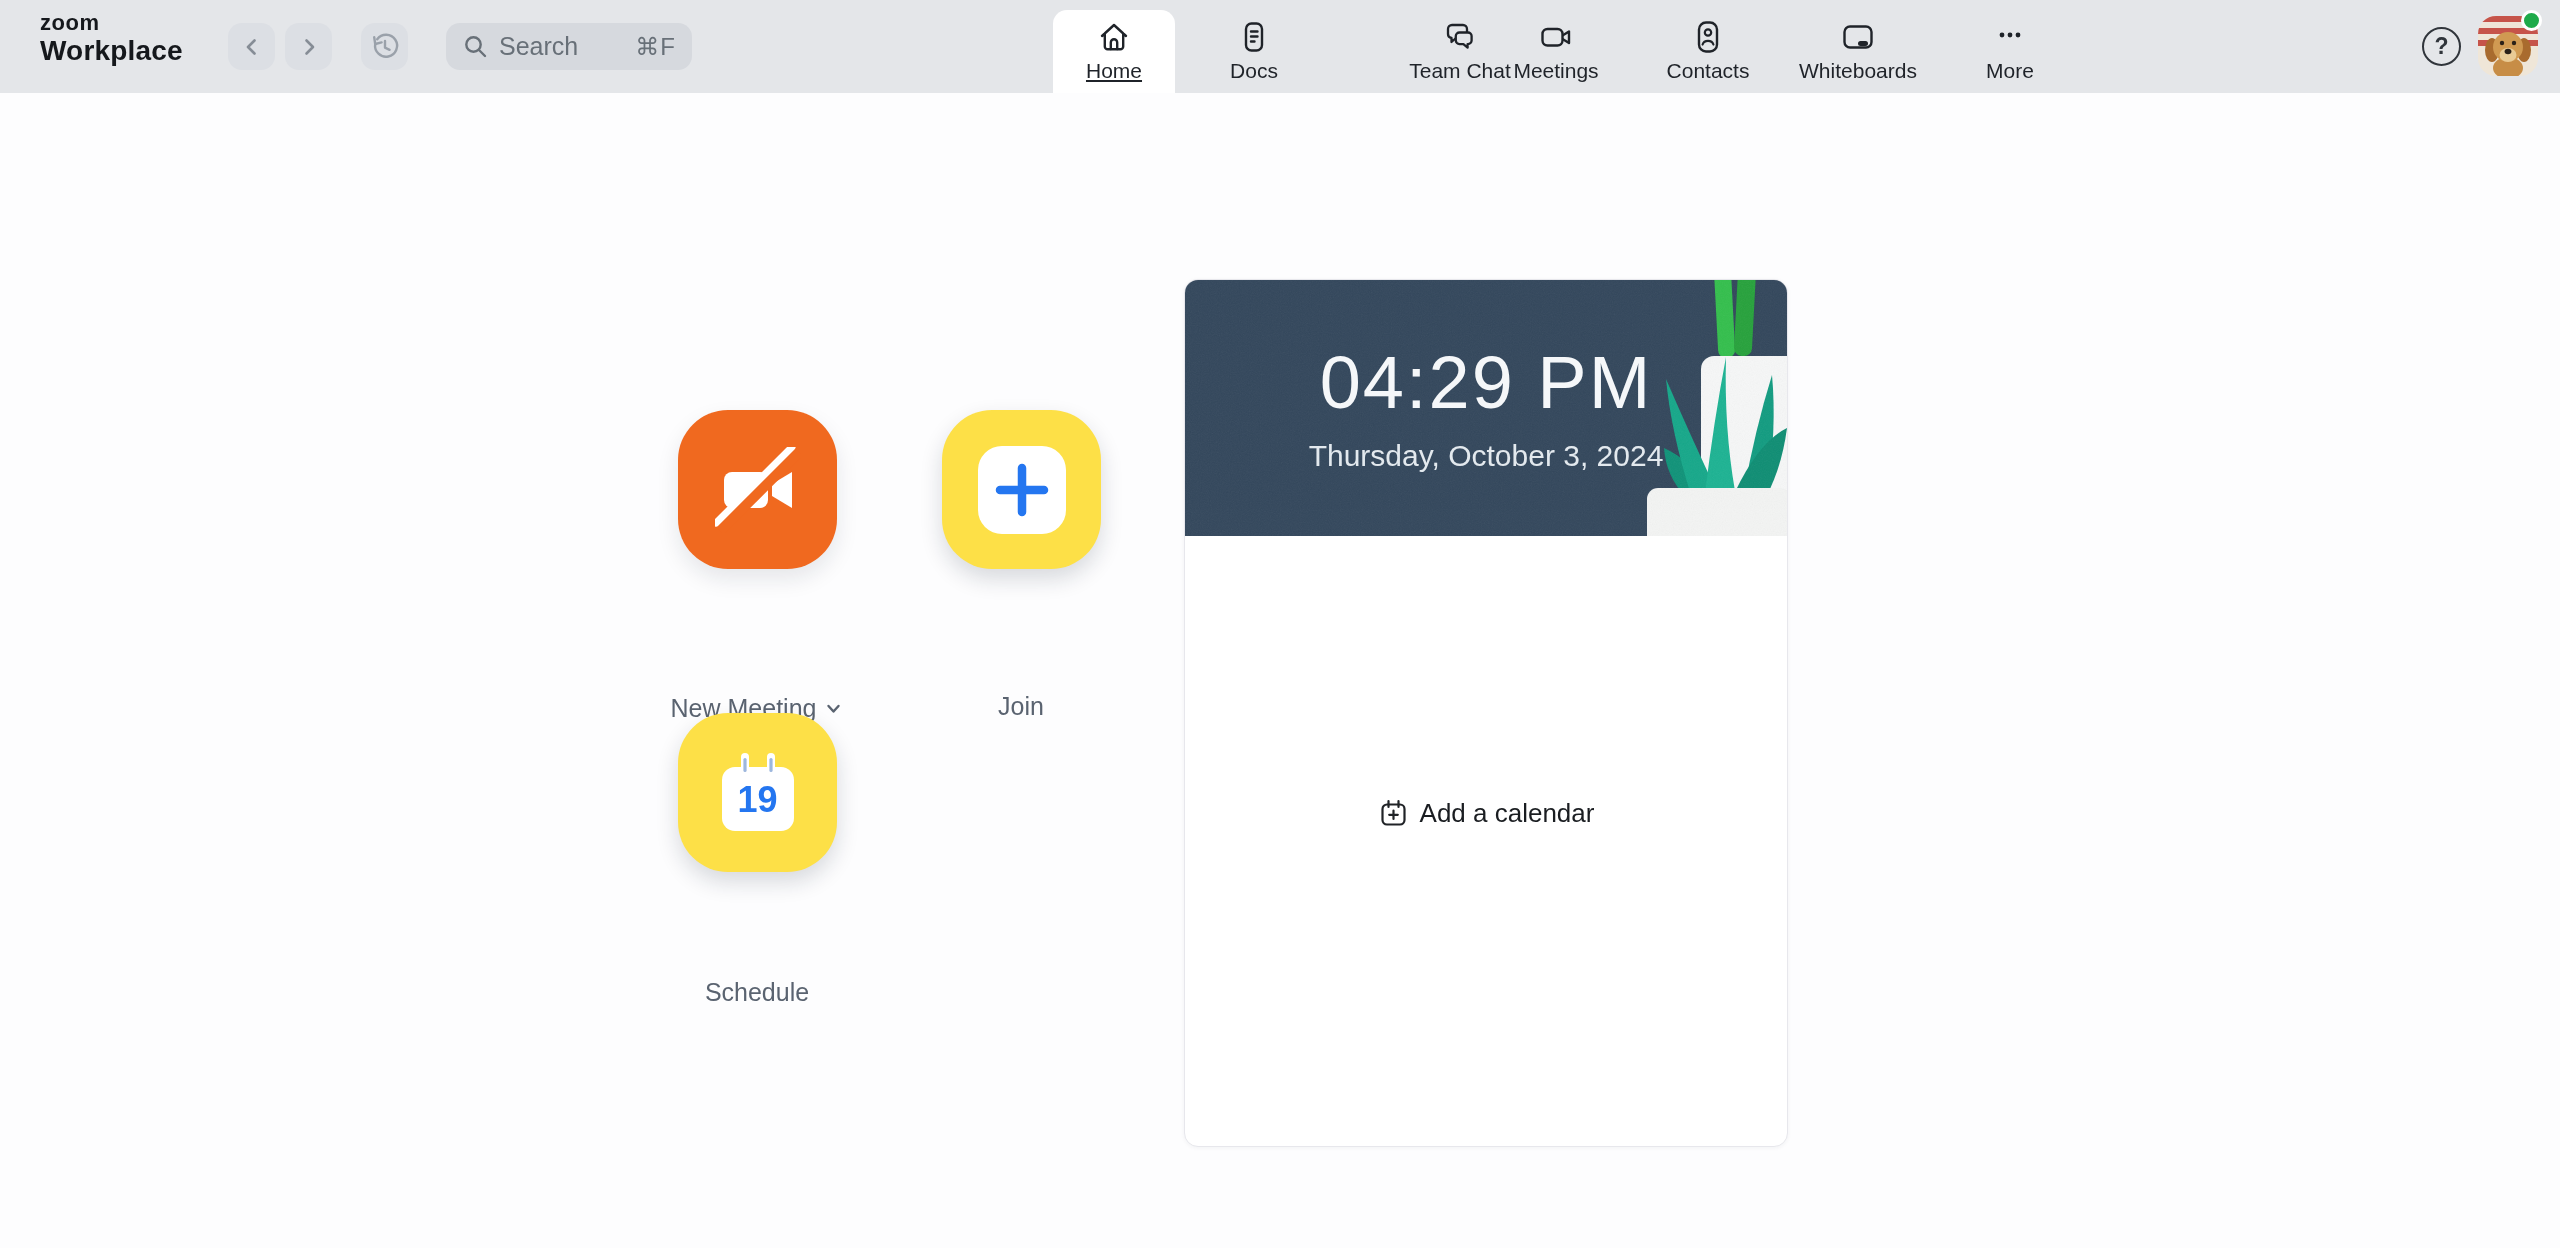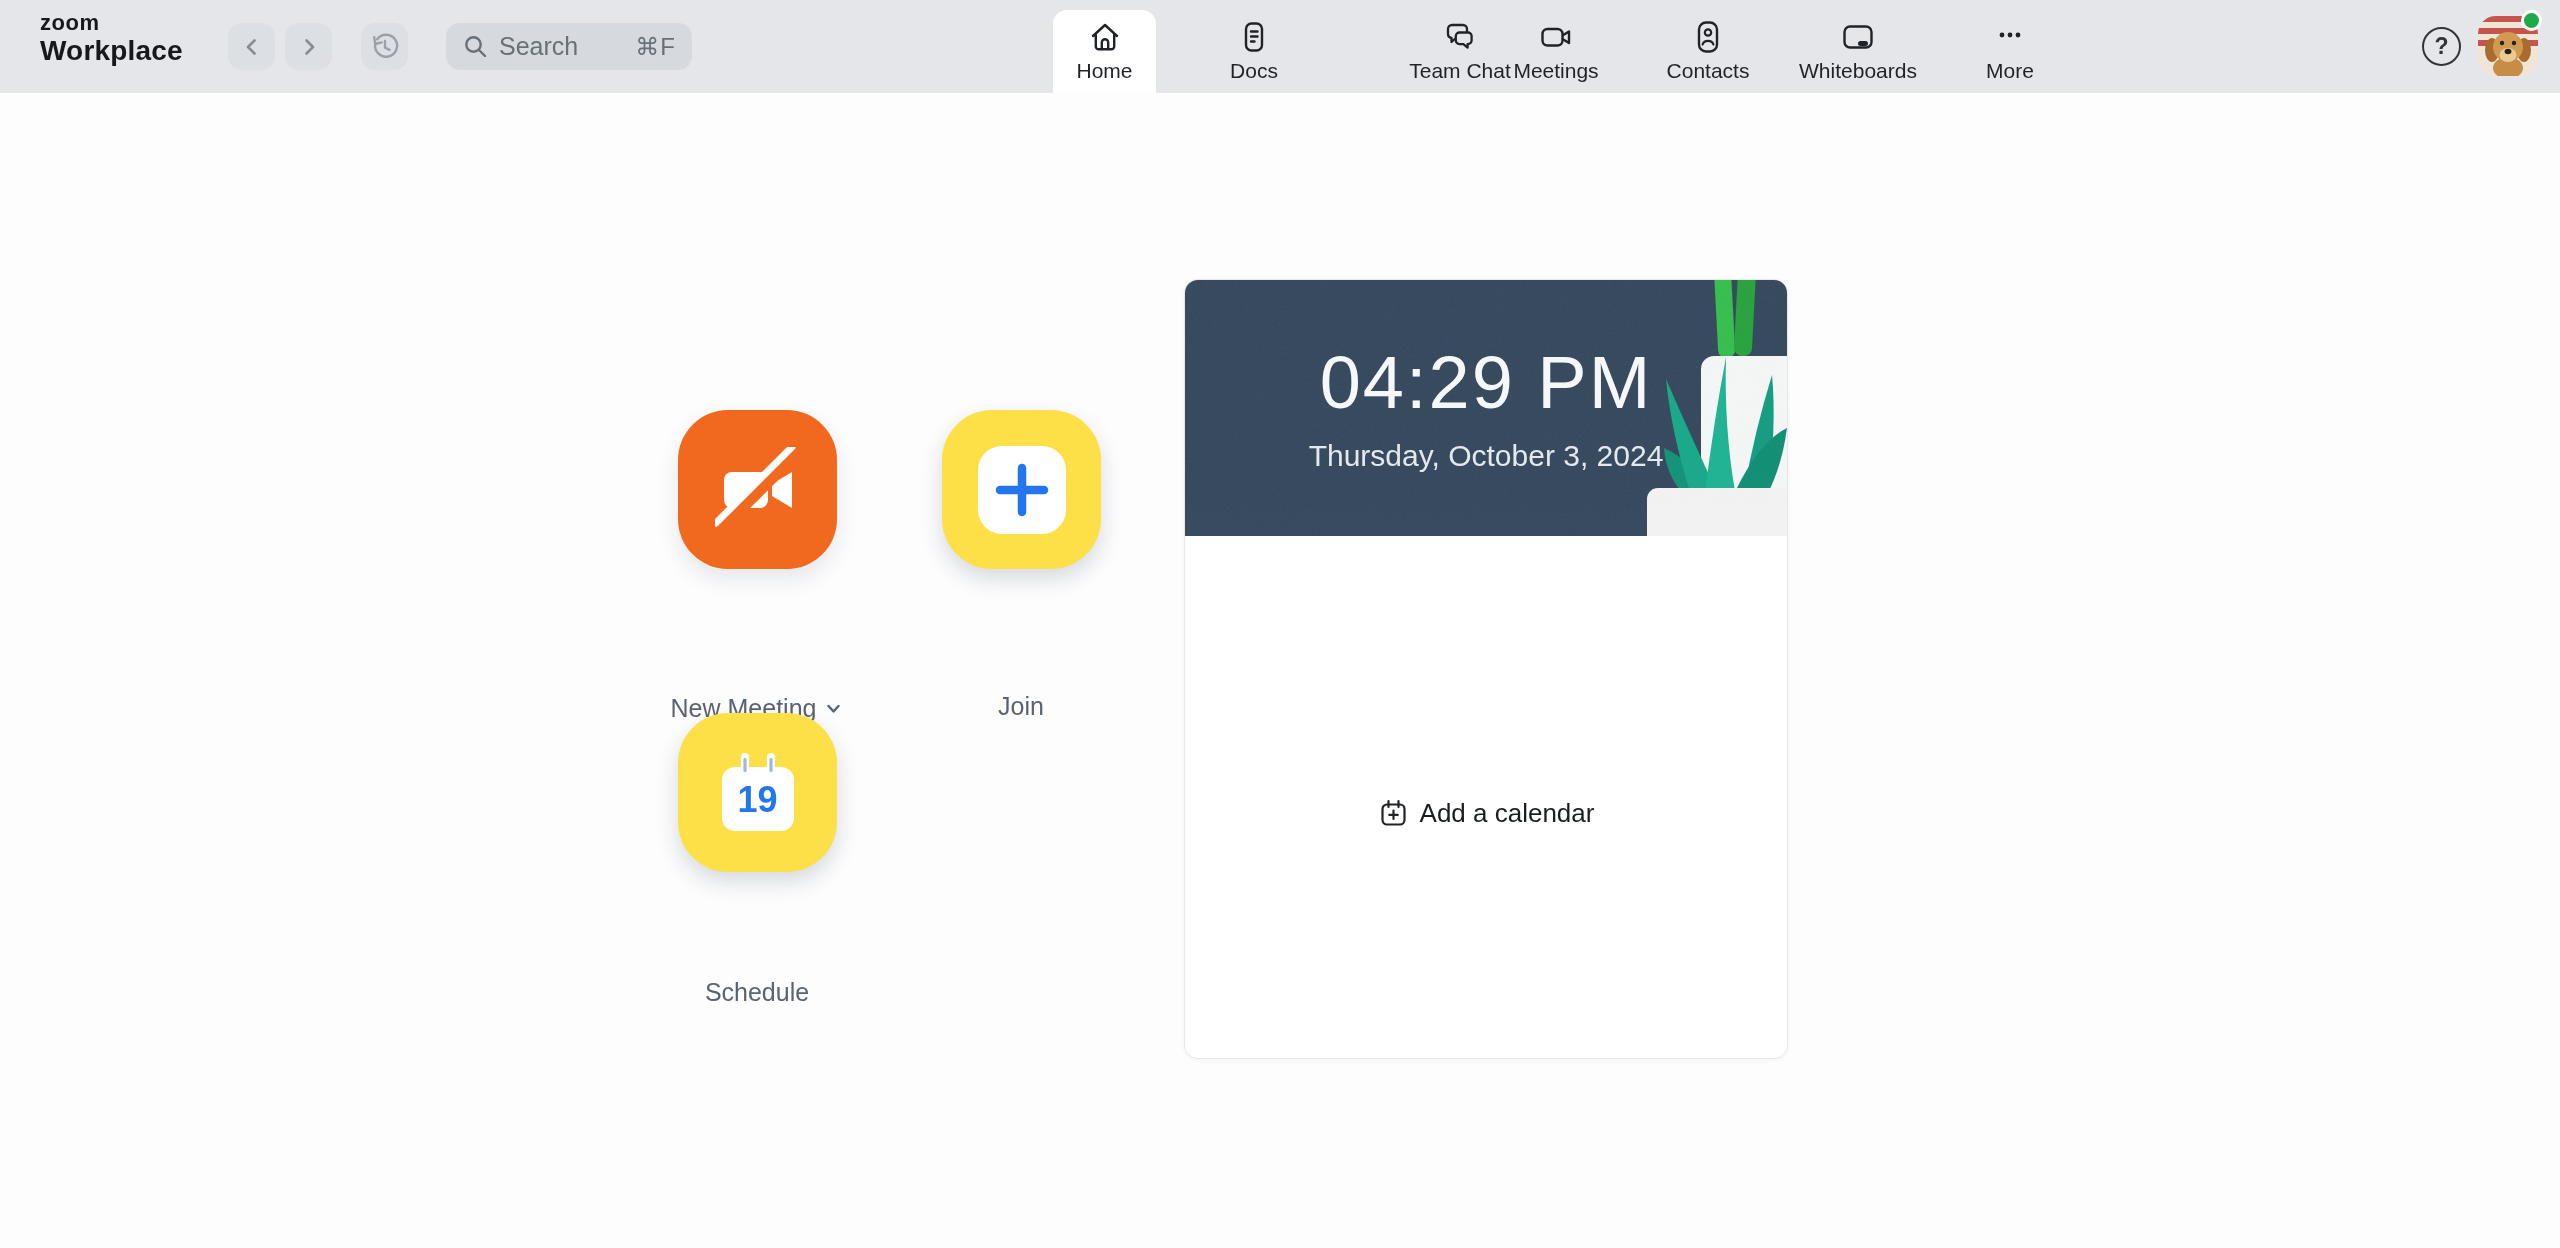--- a/index.html
+++ b/index.html
@@ -42,21 +42,21 @@
   .tile { position:absolute; width:159px; height:159px; border-radius:50px; display:flex; align-items:center;
           justify-content:center; box-shadow:0 10px 22px rgba(20,30,50,.16); }
   .tile.orange { background:#f0691f; box-shadow:0 10px 22px rgba(20,30,50,.10); }
   .tile.blue { background:#fde047; }
   .tile-label { position:absolute; color:#5a6370; font-size:25px; display:flex; align-items:center;
                 justify-content:center; gap:8px; white-space:nowrap; }
   .cal19-num { position:absolute; left:0; top:0; width:100%; height:100%; display:flex; align-items:center;
                justify-content:center; padding-top:14px; color:#2476f0; font-size:36px; font-weight:700; }
 
   
-  .card { position:absolute; left:1184px; top:186px; width:604px; height:780px; background:#ffffff;
+  .card { position:absolute; left:1184px; top:186px; width:604px; height:868px; background:#ffffff;
           border:1px solid #e7e7ec; border-radius:14px; box-shadow:0 1px 4px rgba(20,30,50,.05); overflow:hidden; }
   .card-header { position:relative; width:100%; height:256px; background:#33475c; overflow:hidden; }
   .card-header .plant { position:absolute; left:0; top:0; }
   .timeblock { position:absolute; left:0; top:0; width:100%; height:100%; display:flex; flex-direction:column;
                align-items:center; justify-content:center; padding-bottom:4px; }
   .timeblock .time { color:#f5f7f9; font-size:74px; font-weight:400; letter-spacing:2px; }
   .timeblock .date { color:#e3e9ee; font-size:30px; margin-top:14px; }
   .addcal { position:absolute; left:0; top:518px; width:100%; display:flex; align-items:center;
             justify-content:center; gap:11px; color:#1a1d21; font-size:26px; }
 
@@ -102,21 +102,21 @@
       <span>
         <svg class="ic" width="27" height="27" viewBox="0 0 27 27">
           <circle cx="11.5" cy="11.5" r="7.2" fill="none" stroke="#687078" stroke-width="2.4"></circle>
           <path d="M17 17 L23 23" stroke="#687078" stroke-width="2.4" stroke-linecap="round"></path>
         </svg>
       </span>
       <span class="ph">Search</span>
       <span class="kbd">⌘F</span>
     </div>
 
-    <div class="tab active" style="left:1053px; width:103px;">
+    <div class="tab active" style="left:1053px; width:122px;text-decoration:underline;">
       <span class="ticon">
         <svg class="ic" width="38" height="38" viewBox="0 0 38 38">
           <path d="M7 18 L19 7 L31 18 M9.8 15.5 V28.5 a2.8 2.8 0 0 0 2.8 2.8 h12.8 a2.8 2.8 0 0 0 2.8 -2.8 V15.5" fill="none" stroke="#1f2329" stroke-width="2.4" stroke-linecap="round" stroke-linejoin="round"></path>
           <path d="M15.8 31 v-6.6 a3.2 3.2 0 0 1 6.4 0 V31" fill="none" stroke="#1f2329" stroke-width="2.4" stroke-linecap="round" stroke-linejoin="round"></path>
         </svg>
       </span>
       <span class="tlabel">Home</span>
     </div>
 
     <div class="tab" style="left:1179px;">

